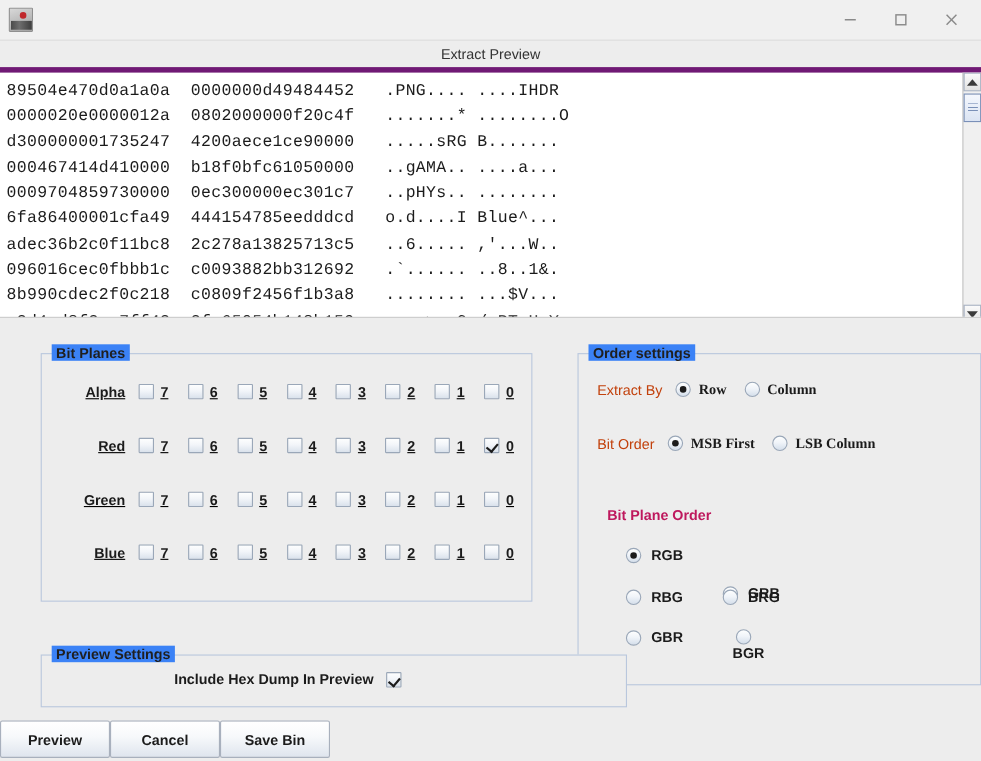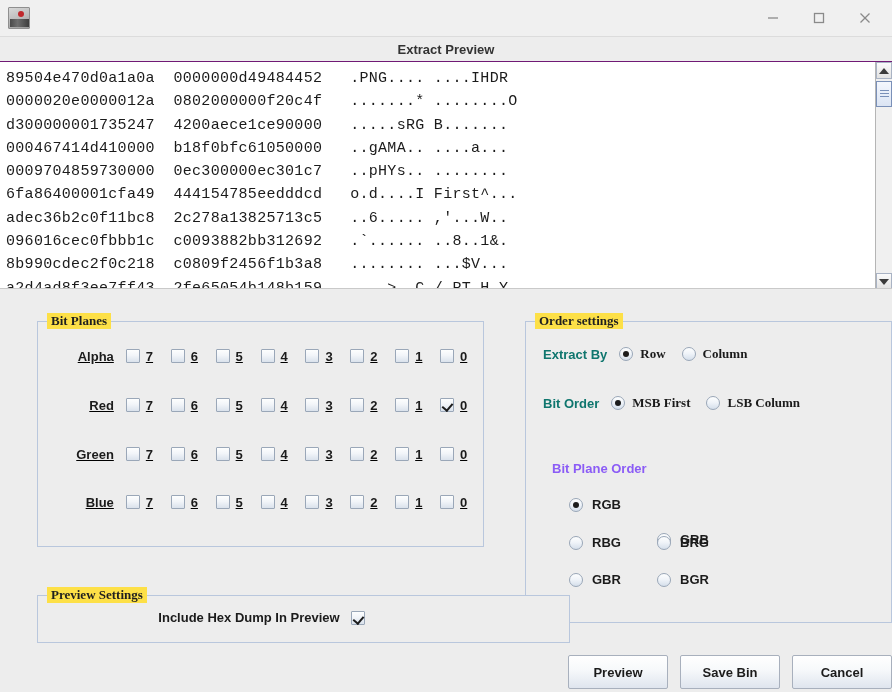--- a/index.html
+++ b/index.html
@@ -41,28 +41,28 @@
   .wbtn svg { display:block; }
   #win-controls { position:absolute; right:4px; top:0; display:flex; }
 
   
   #preview-header {
     position: absolute; left: 0; top: 38px; width: 892px; height: 22px;
     background: #ededed;
     display: flex; align-items: center; justify-content: center;
   }
   #preview-header span {
-    font-size: 13px; font-weight: bold; color: #333;
+    font-size: 13px; font-weight: normal; color: #333;
   }
 
   
   #hexwrap {
     position: absolute; left: 0; top: 61px; width: 892px; height: 228px;
     background: #ffffff;
-    border-top: 1px solid #701a75;
+    border-top: 5px solid #701a75;
     border-bottom: 1px solid #c9c9c9;
     overflow: hidden;
   }
   #hexlines {
     position: absolute; left: 0; top: 0; width: 862px;
     padding: 5px 0 0 6px;
   }
   .hexline {
     font-family: "Liberation Mono", monospace;
     font-size: 15px;
@@ -109,22 +109,22 @@
   }
 
   
   .grouppanel {
     position: absolute;
     border: 1px solid #b9c7dd;
     background: #ededed;
   }
   .grouptitle {
     position: absolute; top: -9px; left: 9px;
-    background: #fde047; padding: 0 4px;
-    font-size: 13px; font-weight: bold; color: #1f1f1f; font-family: Liberation Serif, serif;
+    background: #3b82f6; padding: 0 4px;
+    font-size: 13px; font-weight: bold; color: #1f1f1f;
   }
 
   #panel-bitplanes { left: 37px; top: 321px; width: 447px; height: 226px; }
   #panel-order     { left: 525px; top: 321px; width: 367px; height: 302px; }
   #panel-preview   { left: 37px; top: 595px; width: 533px; height: 48px; }
 
   
   .bprow {
     position: absolute; left: 0; width: 447px; height: 24px;
     display: flex; align-items: center; text-decoration: underline;
@@ -168,58 +168,58 @@
   .rad.sel::after {
     content:""; position:absolute; left:3px; top:3px;
     width:6px; height:6px; border-radius:50%; background:#1c1c1c;
   }
 
   
   .orow { position:absolute; display:flex; align-items:center; }
   #order-extractby { left: 17px; top: 24px; }
   #order-bitorder  { left: 17px; top: 73px; }
   .olabel {
-    font-size: 13px; font-weight: bold; color:#0f766e;
+    font-size: 13px; font-weight: normal; color:#c2410c;
     margin-right: 12px;
   }
   .opt { display:flex; align-items:center; margin-right: 16px; font-family: Liberation Serif, serif; }
   .opt .otext {
     font-size: 13px; font-weight: bold; color:#1b1b1b; margin-left: 7px;
   }
 
   #bpo-title {
     position:absolute; left: 26px; top: 139px;
-    font-size: 13px; font-weight: bold; color:#8b5cf6;
+    font-size: 13px; font-weight: bold; color:#be185d;
   }
   .bpo-item {
     position:absolute; display:flex; align-items:center;text-align:center;
   }
   .bpo-item .otext {
     font-size: 13px; font-weight: bold; color:#1b1b1b; margin-left: 9px;
   }
   #bpo-0 { left: 43px; top: 175px; }
   #bpo-1 { left: 131px; top: 175px; margin-top: 35px; }
   #bpo-2 { left: 43px; top: 213px; }
   #bpo-3 { left: 131px; top: 213px; }
   #bpo-4 { left: 43px; top: 250px; }
-  #bpo-5 { left: 131px; top: 250px; }
+  #bpo-5 { left: 131px; top: 250px; flex-direction: column; }
 
   
   #prev-row {
     position:absolute; left: 0; top: 14px; width: 447px;
     display:flex; align-items:center; justify-content:center;
   }
   #prev-label {
     font-size: 13px; font-weight: bold; color:#1b1b1b; margin-right: 11px;
   }
 
   
   #buttonbar {
     position:absolute; left: 0; top: 655px; width: 892px;
-    display:flex; justify-content:flex-end; gap: 12px; padding-left: 36px;
+    display:flex; justify-content:flex-start; 
   }
   .btn {
     height: 34px; min-width: 100px;
     padding: 0 20px;
     border: 1px solid #a8b0bd;
     border-radius: 2px;
     background: linear-gradient(180deg,#ffffff 0%,#f7f9fb 42%,#dfe5ee 100%);
     font-size: 13px; font-weight: bold; color: #1b1b1b;
     font-family: "Liberation Sans", sans-serif;
     display:flex; align-items:center; justify-content:center;
@@ -255,21 +255,21 @@
   <span>Extract Preview</span>
 </div>
 
 <div id="hexwrap">
   <div id="hexlines">
       <div class="hexline"><span class="col-hex">89504e470d0a1a0a  0000000d49484452</span><span class="col-asc">   .PNG.... ....IHDR</span></div>
       <div class="hexline"><span class="col-hex">0000020e0000012a  0802000000f20c4f</span><span class="col-asc">   .......* ........O</span></div>
       <div class="hexline"><span class="col-hex">d300000001735247  4200aece1ce90000</span><span class="col-asc">   .....sRG B.......</span></div>
       <div class="hexline"><span class="col-hex">000467414d410000  b18f0bfc61050000</span><span class="col-asc">   ..gAMA.. ....a...</span></div>
       <div class="hexline"><span class="col-hex">0009704859730000  0ec300000ec301c7</span><span class="col-asc">   ..pHYs.. ........</span></div>
-      <div class="hexline"><span class="col-hex">6fa86400001cfa49  444154785eedddcd</span><span class="col-asc">   o.d....I First^...</span></div>
+      <div class="hexline"><span class="col-hex">6fa86400001cfa49  444154785eedddcd</span><span class="col-asc">   o.d....I Blue^...</span></div>
       <div class="hexline"><span class="col-hex">adec36b2c0f11bc8  2c278a13825713c5</span><span class="col-asc">   ..6..... ,'...W..</span></div>
       <div class="hexline"><span class="col-hex">096016cec0fbbb1c  c0093882bb312692</span><span class="col-asc">   .`...... ..8..1&amp;.</span></div>
       <div class="hexline"><span class="col-hex">8b990cdec2f0c218  c0809f2456f1b3a8</span><span class="col-asc">   ........ ...$V...</span></div>
       <div class="hexline"><span class="col-hex">a2d4ad8f3ee7ff43  2fe65054b148b159</span><span class="col-asc">   ....&gt;..C /.PT.H.Y</span></div>
     </div>
   <div id="hexscroll">
     <div id="sb-track"></div>
     <div class="sb-arrow" id="sb-up">
         <i></i>
       </div>
@@ -484,15 +484,15 @@
 <div class="grouppanel" id="panel-preview">
   <div class="grouptitle">Preview Settings</div>
   <div id="prev-row">
     <span id="prev-label">Include Hex Dump In Preview</span>
     <span class="cbx checked" id="prev-cbx"></span>
   </div>
 </div>
 
 <div id="buttonbar">
   <button class="btn">Preview</button>
+  <button class="btn">Cancel</button>
   <button class="btn">Save Bin</button>
-  <button class="btn">Cancel</button>
 </div>
 
 </body></html>

